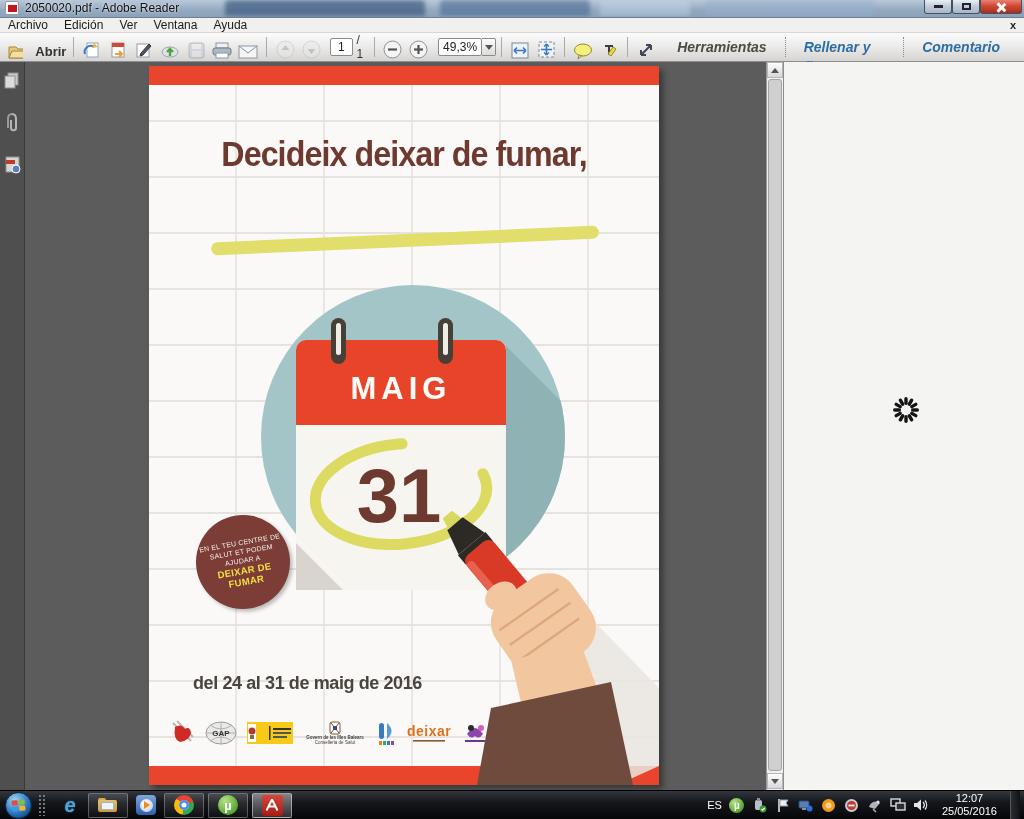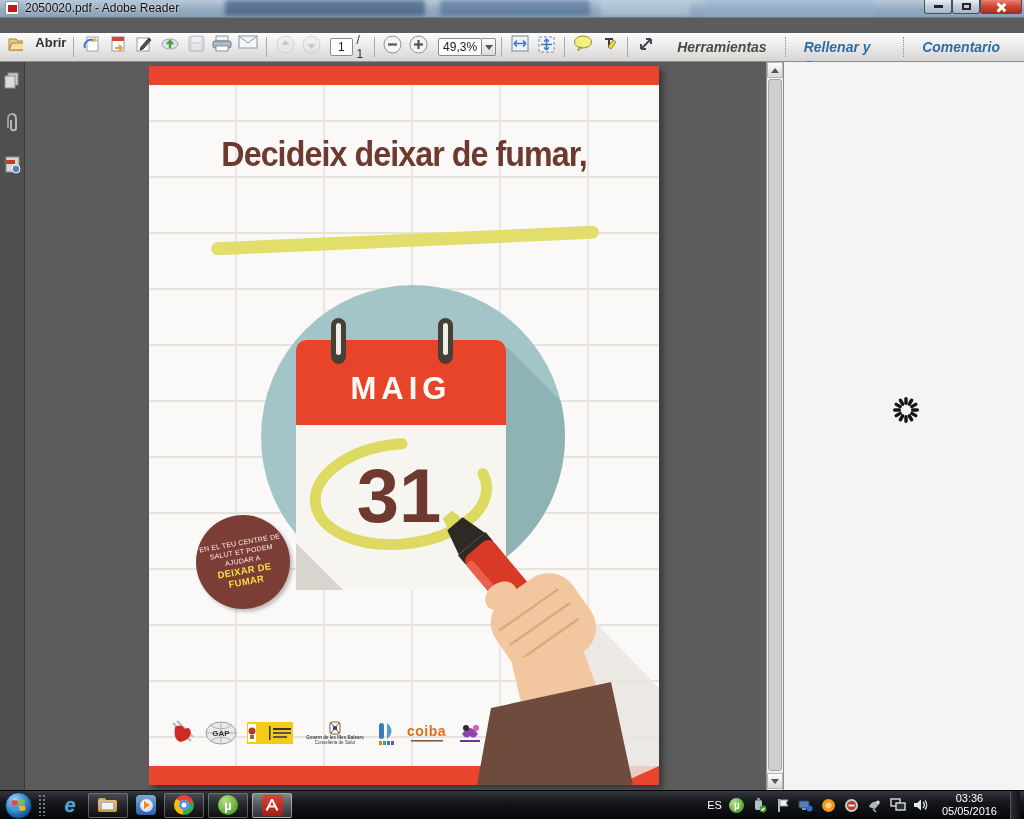--- a/index.html
+++ b/index.html
@@ -31,21 +31,21 @@
   .menubar { left:0; top:18px; width:1024px; height:15px; background:#f1f0ef; display:flex; align-items:center;
     font-size:12px; color:#1a1a1a; border-bottom:1px solid #d7d6d5; }
   .menu-item { padding:0 8px; height:15px; line-height:15px; }
   .menu-close { margin-left:auto; margin-right:8px; font-weight:bold; font-size:11px; color:#222; line-height:11px; }
 
   
   .toolbar { left:0; top:33px; width:1024px; height:29px;
     background:linear-gradient(#fcfcfc,#e9e8e7 55%,#d5d4d3); border-bottom:1px solid #8e8e8e;
     display:flex; align-items:center; padding:0 6px; }
   .tsep { width:1px; height:20px; background:#aaa; margin:0 5px; }
-  .tbtn { height:24px; min-width:26px; display:flex; align-items:flex-start; justify-content:center; gap:12px;
+  .tbtn { height:24px; min-width:26px; display:flex; align-items:flex-end; justify-content:center; gap:12px;
     border-radius:3px; padding:0 2px; }
   .tbtn svg { display:block; }
   .open-label { font-size:13px; font-weight:bold; color:#333; }
   .page-box,.zoom-box { height:18px; background:#fff; border:1px solid #8a8a8a; border-radius:2px;
     font-size:12px; color:#222; display:flex; align-items:center; justify-content:center; }
   .page-box { width:24px; }
   .zoom-box { width:48px; }
   .zoom-drop { width:15px; height:18px; border:1px solid #8a8a8a; border-left:none; border-radius:0 2px 2px 0;
     background:linear-gradient(#fdfdfd,#dcdbda); display:flex; align-items:center; justify-content:center; }
   .page-total { font-size:12px; color:#333; margin-left:4px; }
@@ -152,20 +152,28 @@
         </div>
       <div class="wc">
           <span class="wc-rest"></span>
         </div>
       <div class="wc close">
           <span class="wc-x"></span>
         </div>
     </div>
   </div>
 
+  <div class="abs menubar">
+    <span class="menu-item">Archivo</span>
+    <span class="menu-item">Edición</span>
+    <span class="menu-item">Ver</span>
+    <span class="menu-item">Ventana</span>
+    <span class="menu-item">Ayuda</span>
+    <span class="menu-close">x</span>
+  </div>
 
   <div class="abs toolbar">
     <div class="tbtn">
       <svg width="20" height="16">
           <path d="M1 4 h7 l2 2 h9 v9 h-18 z" fill="#e9c977" stroke="#a8863c"></path>
           <path d="M1 15 l3 -7 h17 l-3 7 z" fill="#f3dfa0" stroke="#a8863c"></path>
         </svg>
       <span class="open-label">Abrir</span>
     </div>
     <div class="tsep"></div>
@@ -367,20 +375,21 @@
         </svg>
 
         <div class="abs badge">
           <span class="bl">EN EL TEU CENTRE DE</span>
           <span class="bl">SALUT ET PODEM</span>
           <span class="bl">AJUDAR A</span>
           <span class="bh">DEIXAR DE</span>
           <span class="bh">FUMAR</span>
         </div>
 
+        <div class="abs dates">del 24 al 31 de maig de 2016</div>
 
         <div class="abs logos">
           <div class="logo">
             <svg width="26" height="28">
                 <path d="M4 4 L22 22 M8 2 L24 18" stroke="#b8b8b8" stroke-width="2"></path>
                 <path d="M6 8 q6 -4 10 2 q5 -3 6 4 q-2 8 -11 9 q-7 -2 -5 -15" fill="#cf2a24"></path>
               </svg>
           </div>
           <div class="logo">
             <svg width="32" height="26">
@@ -414,21 +423,21 @@
             <svg width="20" height="28">
                 <rect x="2" y="4" width="5" height="16" rx="2.5" fill="#3a7abf"></rect>
                 <path d="M10 4 q9 8 0 16" fill="#5a9ad4"></path>
                 <rect x="2" y="22" width="3" height="4" fill="#e67e22"></rect>
                 <rect x="6" y="22" width="3" height="4" fill="#27ae60"></rect>
                 <rect x="10" y="22" width="3" height="4" fill="#2980b9"></rect>
                 <rect x="14" y="22" width="3" height="4" fill="#8e44ad"></rect>
               </svg>
           </div>
           <div class="logo">
-            <span style="font-size:14px; font-weight:bold; color:#e0701e; letter-spacing:.5px;">coiba</span>
+            <span style="font-size:14px; font-weight:bold; color:#e0701e; letter-spacing:.5px;">deixar</span>
             <svg width="32" height="4">
                 <rect width="32" height="1.6" y="1" fill="#8a5a2e"></rect>
               </svg>
           </div>
           <div class="logo">
             <svg width="28" height="26">
                 <path d="M6 14 q8 -12 16 0 q-4 6 -8 2 q-4 4 -8 -2" fill="#8e44ad"></path>
                 <circle cx="10" cy="8" r="3" fill="#2c2c2c"></circle>
                 <circle cx="20" cy="8" r="3" fill="#d35fb7"></circle>
                 <rect x="4" y="20" width="20" height="2" fill="#6a3a8a"></rect>
@@ -561,20 +570,20 @@
             <rect x="6" y="5" width="9" height="7" fill="#2b2e33" stroke="#d8dce1" stroke-width="1.4"></rect>
           </svg>
       </div>
       <div class="tray-ic">
         <svg width="15" height="14">
             <polygon points="1,5 4,5 8,1.5 8,12.5 4,9 1,9" fill="#e3e7eb"></polygon>
             <path d="M10 4 a4.5 4.5 0 0 1 0 6 M12 2.5 a7 7 0 0 1 0 9" stroke="#e3e7eb" stroke-width="1.3" fill="none"></path>
           </svg>
       </div>
       <div class="clock">
-        <div>03:36</div>
-        <div>05/05/2016</div>
+        <div>12:07</div>
+        <div>25/05/2016</div>
       </div>
       <div class="show-desktop"></div>
     </div>
   </div>
 
 </div>
 
 </body></html>

